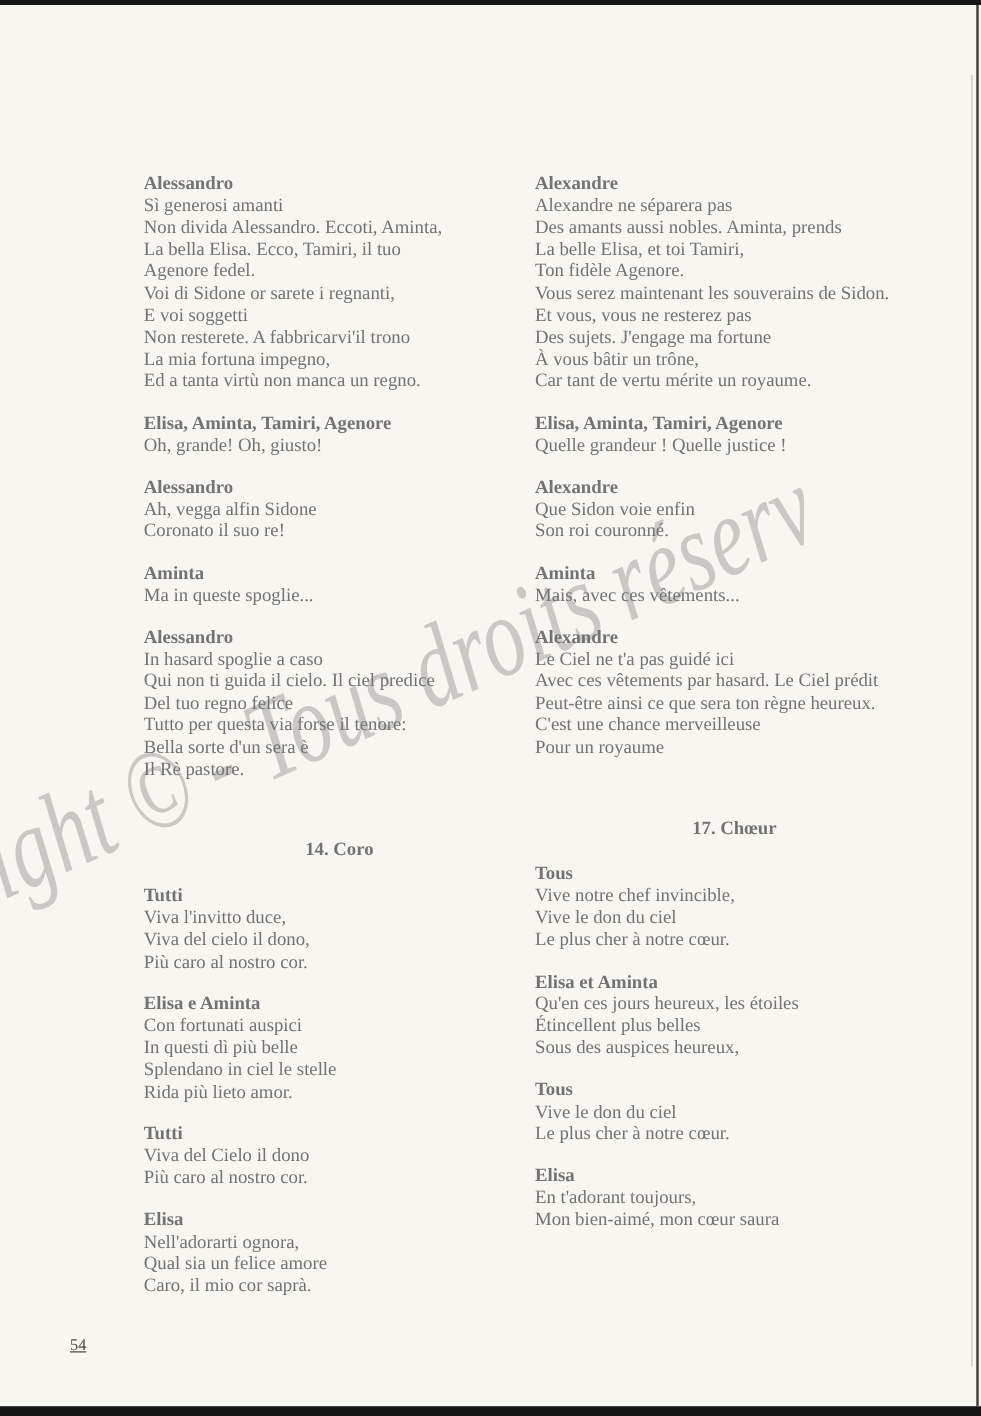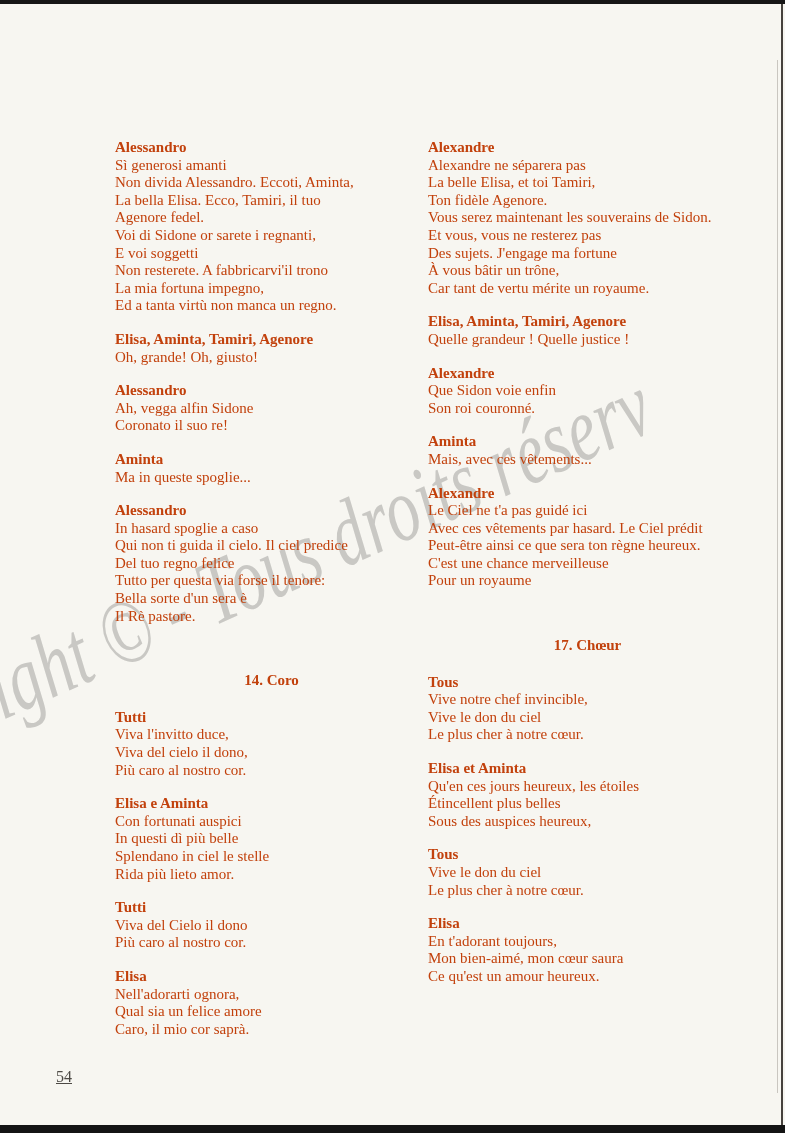--- a/index.html
+++ b/index.html
@@ -44,36 +44,36 @@
 
   
   .columns {
     position:absolute; top:139px; left:115px; width:632px;
     display:flex;
     z-index:2;
   }
   .col {
     display:flex; flex-direction:column;
     font-size:15px; line-height:17.6px;
-    color:#c2410c;
+    color:#737373;
   }
   .col-left  { width:313px; flex:0 0 313px; }
   .col-right { flex:1; }
   .block { margin:0 0 16px 0; }
   .speaker { font-weight:bold; }
   .line { white-space:nowrap; }
   .section-heading {
     font-weight:bold;
     margin:31px 0 19px 0;
     text-align:center;
   }
 
   .pageno {
     position:absolute; left:56px; top:1068px;
-    font-size:16px; color:#4d4a45; z-index:2;text-decoration:underline;
+    font-size:13px; color:#4d4a45; z-index:2;text-decoration:underline;
   }
 </style>
 </head>
 <body>
 
 <div class="page">
 
   <div class="watermark">
     <span>yright © - Tous droits réserv</span>
   </div>
@@ -137,20 +137,21 @@
           <div class="speaker">Elisa</div>
           <div class="line">Nell'adorarti ognora,</div>
           <div class="line">Qual sia un felice amore</div>
           <div class="line">Caro, il mio cor saprà.</div>
         </div>
       </section>
     <section class="col col-right" id="col-right">
         <div class="block">
           <div class="speaker">Alexandre</div>
           <div class="line">Alexandre ne séparera pas</div>
+          <div class="line">Des amants aussi nobles. Aminta, prends</div>
           <div class="line">La belle Elisa, et toi Tamiri,</div>
           <div class="line">Ton fidèle Agenore.</div>
           <div class="line">Vous serez maintenant les souverains de Sidon.</div>
           <div class="line">Et vous, vous ne resterez pas</div>
           <div class="line">Des sujets. J'engage ma fortune</div>
           <div class="line">À vous bâtir un trône,</div>
           <div class="line">Car tant de vertu mérite un royaume.</div>
         </div>
         <div class="block">
           <div class="speaker">Elisa, Aminta, Tamiri, Agenore</div>
@@ -188,21 +189,20 @@
         </div>
         <div class="block">
           <div class="speaker">Tous</div>
           <div class="line">Vive le don du ciel</div>
           <div class="line">Le plus cher à notre cœur.</div>
         </div>
         <div class="block">
           <div class="speaker">Elisa</div>
           <div class="line">En t'adorant toujours,</div>
           <div class="line">Mon bien-aimé, mon cœur saura</div>
-          <div class="line">Ce qu'est un amour heureux.</div>
         </div>
       </section>
   </main>
 
   <div class="pageno">54</div>
 
   <div class="edge-top"></div>
   <div class="edge-bottom"></div>
   <div class="edge-right-soft"></div>
   <div class="edge-right"></div>

